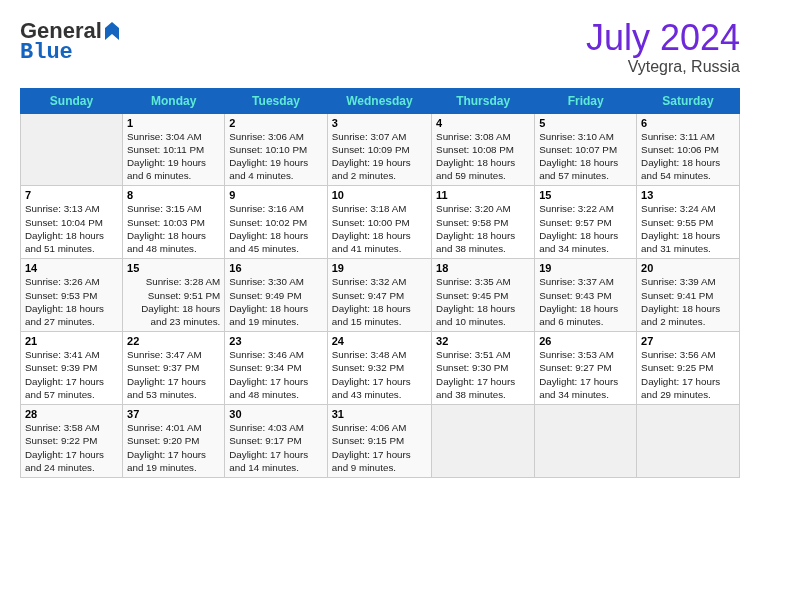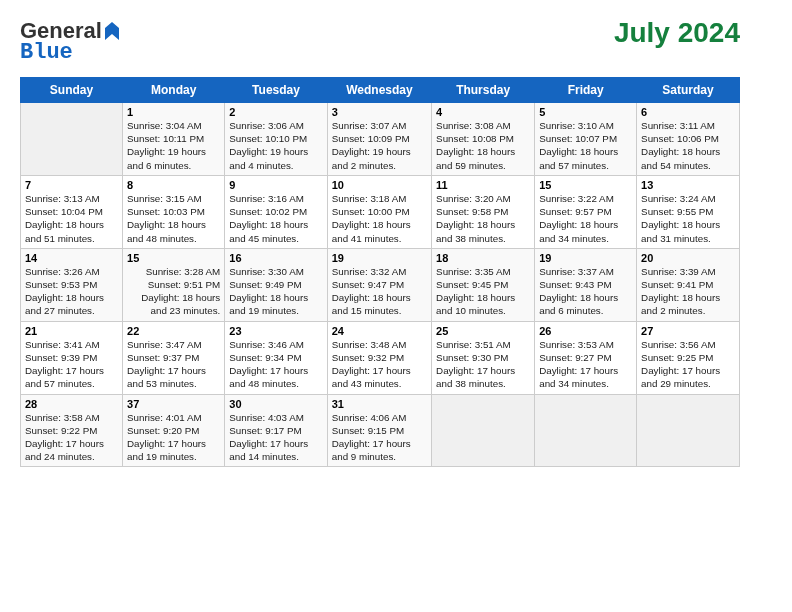--- a/index.html
+++ b/index.html
@@ -22,37 +22,37 @@
     }
     .logo {
       display: flex;
       flex-direction: column;
       align-items: flex-start;
     }
     .title-block {
       text-align: right;
     }
     .month-year {
-      font-size: 28px;
-      font-weight: bold;
-      color: #15803d;
+      font-size: 36px;
+      font-weight: normal;
+      color: #6d28d9;
       line-height: 1.1;
     }
     .location {
       font-size: 16px;
       color: #444;
     }
     .calendar {
       width: 100%;
       border-collapse: collapse;
       font-size: 10.5px;
     }
     .calendar thead tr th {
       background-color: #1565c0;
-      color: #ffffff;
+      color: #5eead4;
       text-align: center;
       padding: 5px 2px;
       font-size: 12px;
       font-weight: bold;
       border: 1px solid #1565c0;
     }
     .calendar tbody tr td {
       border: 1px solid #ccc;
       vertical-align: top;
       padding: 3px 4px;
@@ -88,20 +88,21 @@
       <div style="display:flex;align-items:center;gap:0;">
         <span style="font-size:22px;font-weight:bold;color:#333;">General</span>
         <svg width="18" height="22" viewBox="0 0 18 22" style="margin-left:1px;">
           <polygon points="9,2 16,8 16,20 9,14 2,20 2,8" fill="#1565c0"></polygon>
         </svg>
       </div>
       <span style="font-size:22px;font-weight:bold;color:#1565c0;margin-top:-4px;margin-left:0;font-family:Liberation Mono, monospace;">Blue</span>
     </div>
     <div class="title-block">
       <div class="month-year">July 2024</div>
+      <div class="location">Vytegra, Russia</div>
     </div>
   </div>
 
   <table class="calendar">
     <thead>
       <tr>
 
       <th>Sunday</th>
           <th>Monday</th>
           <th>Tuesday</th>
@@ -282,21 +283,21 @@
 and 48 minutes.</div>
           </td>
           <td>
             <span class="day-num">24</span>
             <div class="day-info" style="white-space: pre-line;">Sunrise: 3:48 AM
 Sunset: 9:32 PM
 Daylight: 17 hours
 and 43 minutes.</div>
           </td>
           <td>
-            <span class="day-num">25</span>
+            <span class="day-num">32</span>
             <div class="day-info" style="white-space: pre-line;">Sunrise: 3:51 AM
 Sunset: 9:30 PM
 Daylight: 17 hours
 and 38 minutes.</div>
           </td>
           <td>
             <span class="day-num">26</span>
             <div class="day-info" style="white-space: pre-line;">Sunrise: 3:53 AM
 Sunset: 9:27 PM
 Daylight: 17 hours

